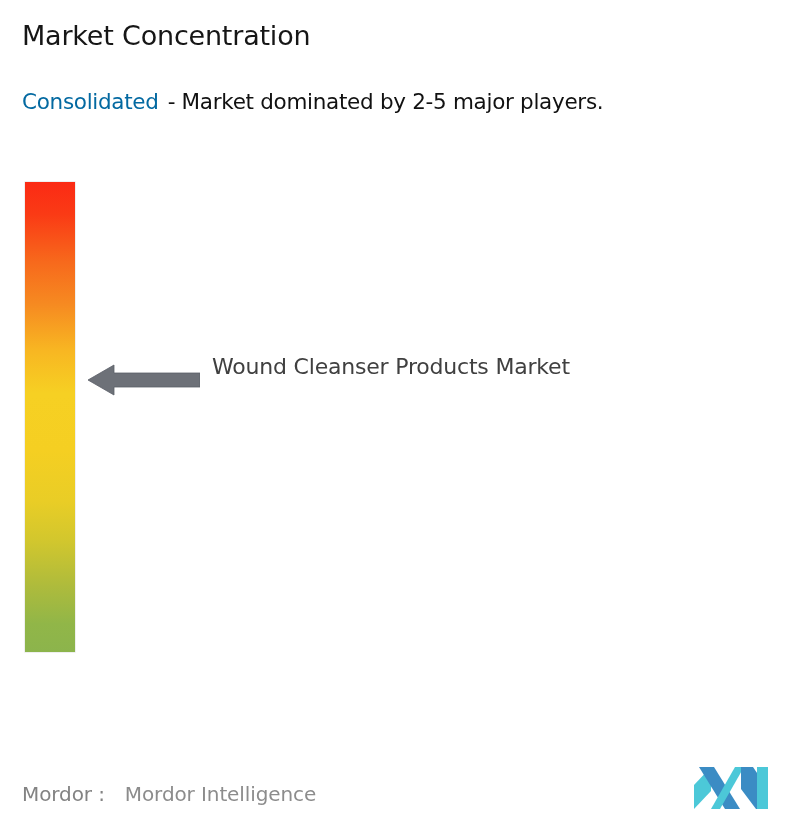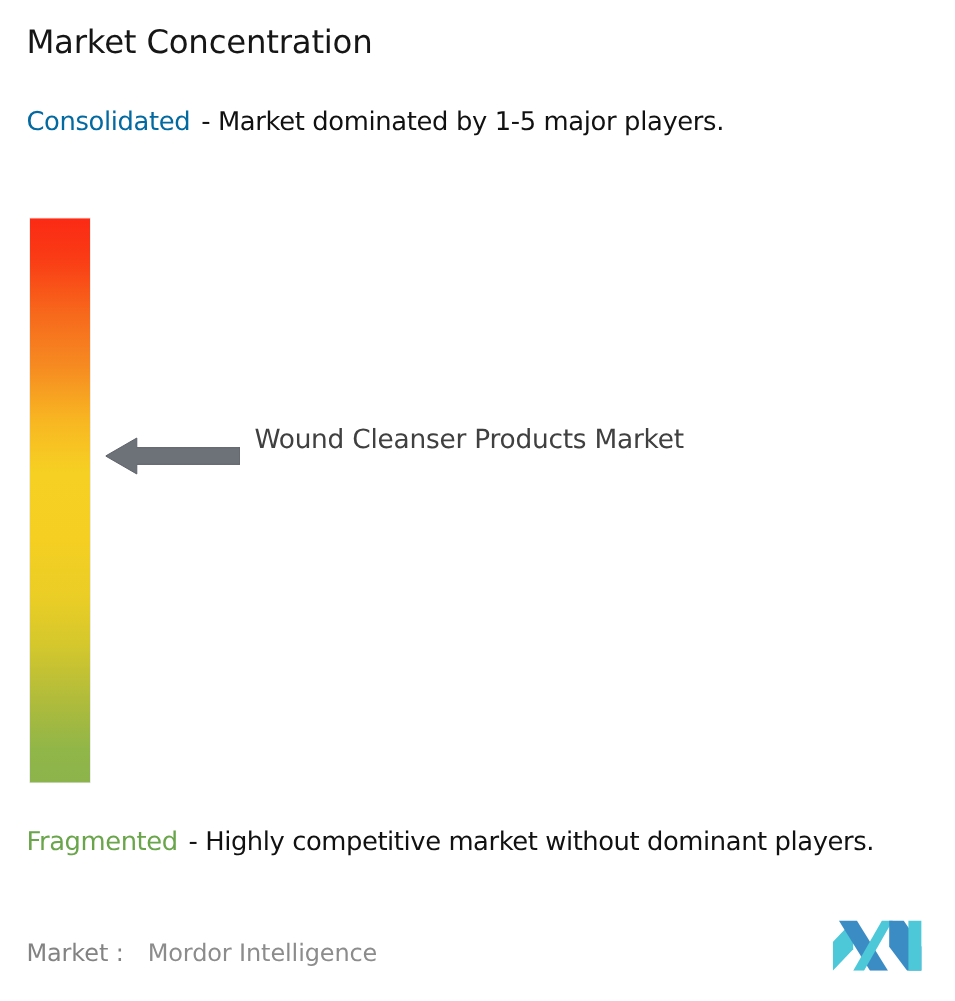--- a/index.html
+++ b/index.html
@@ -133,39 +133,36 @@
   }
 </style>
 </head>
 <body>
 
 <div id="page">
 
   <div id="chart-title">Market Concentration</div>
 
   <div id="consolidated-line">
-    <span class="term-consolidated">Consolidated</span><span class="term-gap"></span><span>- Market dominated by 1-5 major players.</span>
+    <span class="term-consolidated">Consolidated</span><span class="term-gap"></span><span>- Market dominated by 2-5 major players.</span>
   </div>
 
   <div id="gradient-bar"></div>
 
   <div id="pointer-arrow">
     <svg width="112" height="36" viewBox="0 0 112 36" xmlns="http://www.w3.org/2000/svg">
       <polygon points="0,18 26,3 26,11 112,11 112,25 26,25 26,33" fill="#6d7178" stroke="#5c6068" stroke-width="0.8"></polygon>
     </svg>
   </div>
 
   <div id="arrow-label">Wound Cleanser Products Market</div>
 
-  <div id="fragmented-line">
-    <span class="term-fragmented">Fragmented</span><span class="term-gap"></span><span>- Highly competitive market without dominant players.</span>
-  </div>
 
   <div id="source-note">
-    <span>Market :</span><span class="source-value">Mordor Intelligence</span>
+    <span>Mordor :</span><span class="source-value">Mordor Intelligence</span>
   </div>
 
   <div id="brand-logo">
     <svg width="74" height="42" viewBox="0 0 74 42" xmlns="http://www.w3.org/2000/svg">
 
       <polygon points="0,42 0,18 17,0 17,24" fill="#4cc8d8"></polygon>
 
       <polygon points="5,0 20,0 46,42 31,42" fill="#3b8cc4"></polygon>
 
       <polygon points="41,0 50,0 26,42 17,42" fill="#4cc8d8"></polygon>

